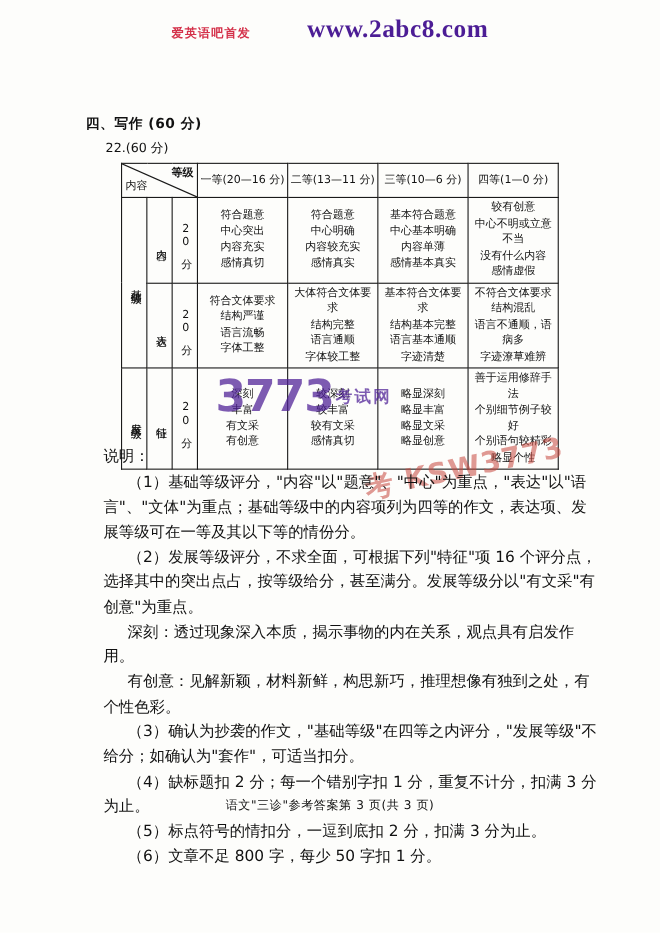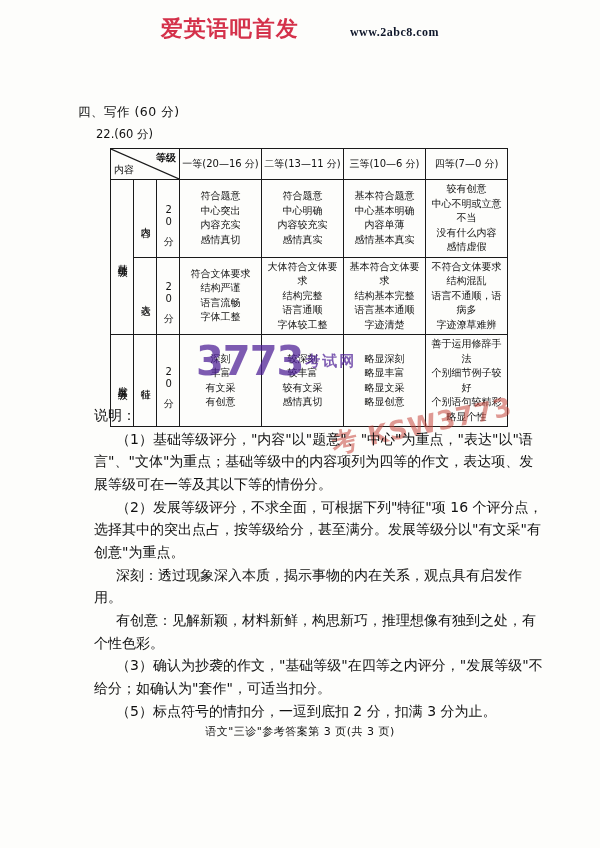--- a/index.html
+++ b/index.html
@@ -25,40 +25,40 @@
   .top-banner {
     position: absolute;
     top: 14px;
     left: 0;
     width: 600px;
     text-align: center;
     white-space: nowrap;
   }
   .banner-cn {
     color: #d4314a;
-    font-size: 22px;
+    font-size: 11px;
     font-weight: bold;
     letter-spacing: 1px;
     font-family: "DejaVu Sans", "Liberation Sans", sans-serif;
   }
   .banner-url {
-    color: #0f172a;
-    font-size: 12px;
+    color: #4c1d95;
+    font-size: 23px;
     font-weight: bold;
     margin-left: 46px;
     font-family: "Liberation Serif", serif;
     letter-spacing: 0.5px;
   }
   
   .sec-title {
     position: absolute;
     left: 78px;
     top: 104px;
     font-size: 12.5px;
-    font-weight: normal;
+    font-weight: bold;
     letter-spacing: 0.5px;
     text-align: center;
   }
   .sub-title {
     position: absolute;
     left: 96px;
     top: 127px;
     font-size: 11.5px;
   }
   
@@ -206,21 +206,21 @@
           <td colspan="3" class="corner">
             <svg class="diag" viewBox="0 0 62 26" preserveAspectRatio="none">
               <line x1="0" y1="0" x2="62" y2="26" stroke="#1a1a1a" stroke-width="1"></line>
             </svg>
             <span class="lab-a">等级</span>
             <span class="lab-b">内容</span>
           </td>
           <td class="col-head">一等(20—16 分)</td>
           <td class="col-head">二等(13—11 分)</td>
           <td class="col-head">三等(10—6 分)</td>
-          <td class="col-head">四等(7—0 分)</td>
+          <td class="col-head">四等(1—0 分)</td>
         </tr>
 
         <tr>
           <td class="vert" rowspan="2">
             <span class="vtext">基础等级</span>
           </td>
           <td class="vert">
             <span class="vtext">内容</span>
           </td>
           <td class="vert">
@@ -329,18 +329,20 @@
   </div>
   <div class="wm-red">考 KSW3773</div>
 
   <div class="notes">
     <div class="lead">说明：</div>
     <p>（1）基础等级评分，"内容"以"题意"、"中心"为重点，"表达"以"语言"、"文体"为重点；基础等级中的内容项列为四等的作文，表达项、发展等级可在一等及其以下等的情份分。</p>
     <p>（2）发展等级评分，不求全面，可根据下列"特征"项 16 个评分点，选择其中的突出点占，按等级给分，甚至满分。发展等级分以"有文采"有创意"为重点。</p>
     <p>深刻：透过现象深入本质，揭示事物的内在关系，观点具有启发作用。</p>
     <p>有创意：见解新颖，材料新鲜，构思新巧，推理想像有独到之处，有个性色彩。</p>
     <p>（3）确认为抄袭的作文，"基础等级"在四等之内评分，"发展等级"不给分；如确认为"套作"，可适当扣分。</p>
+    <p>（4）缺标题扣 2 分；每一个错别字扣 1 分，重复不计分，扣满 3 分为止。</p>
     <p>（5）标点符号的情扣分，一逗到底扣 2 分，扣满 3 分为止。</p>
+    <p>（6）文章不足 800 字，每少 50 字扣 1 分。</p>
   </div>
 
   <div class="footer">语文"三诊"参考答案第 3 页(共 3 页)</div>
 
 </div>
 
 </body></html>

